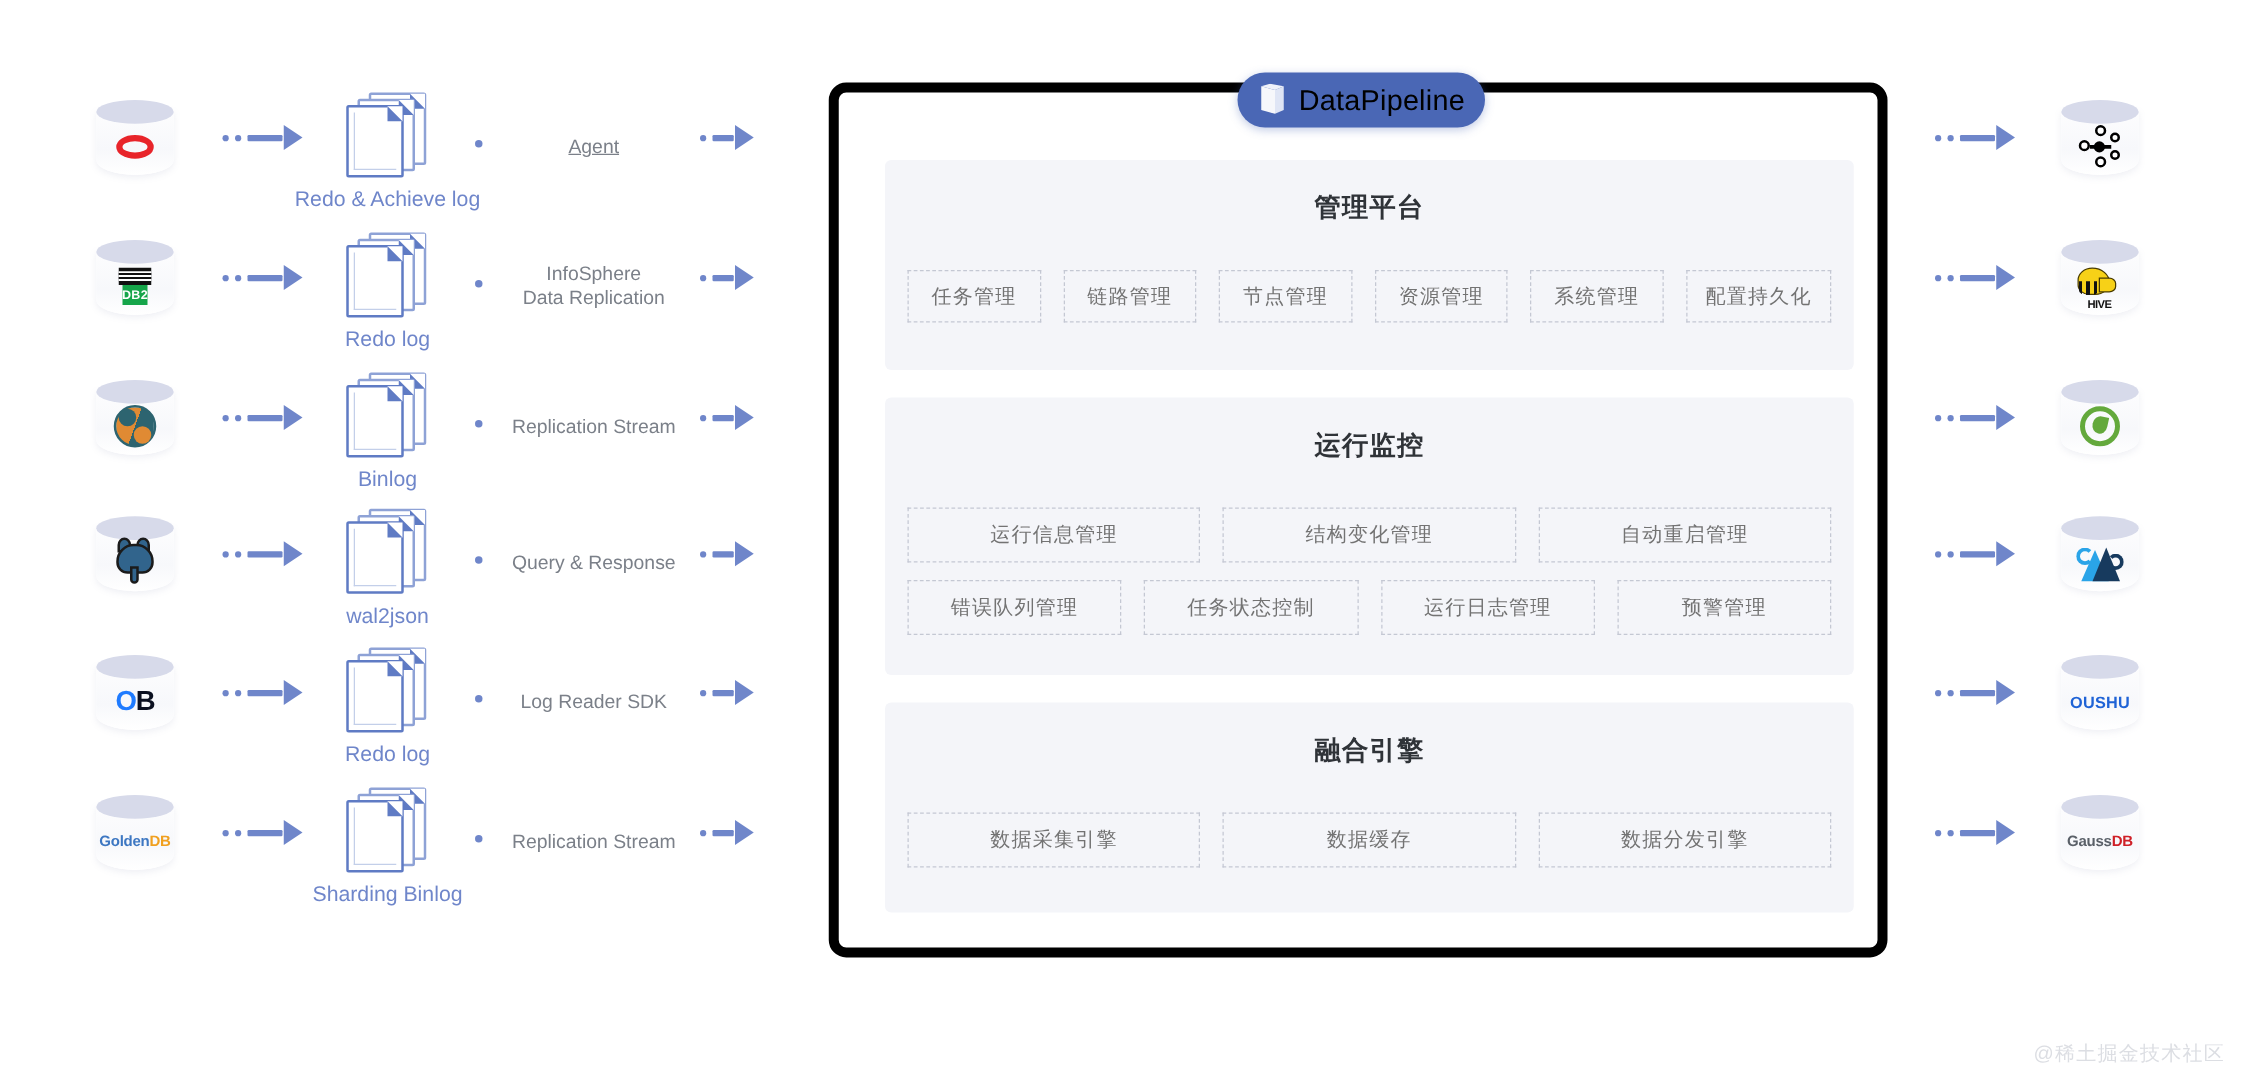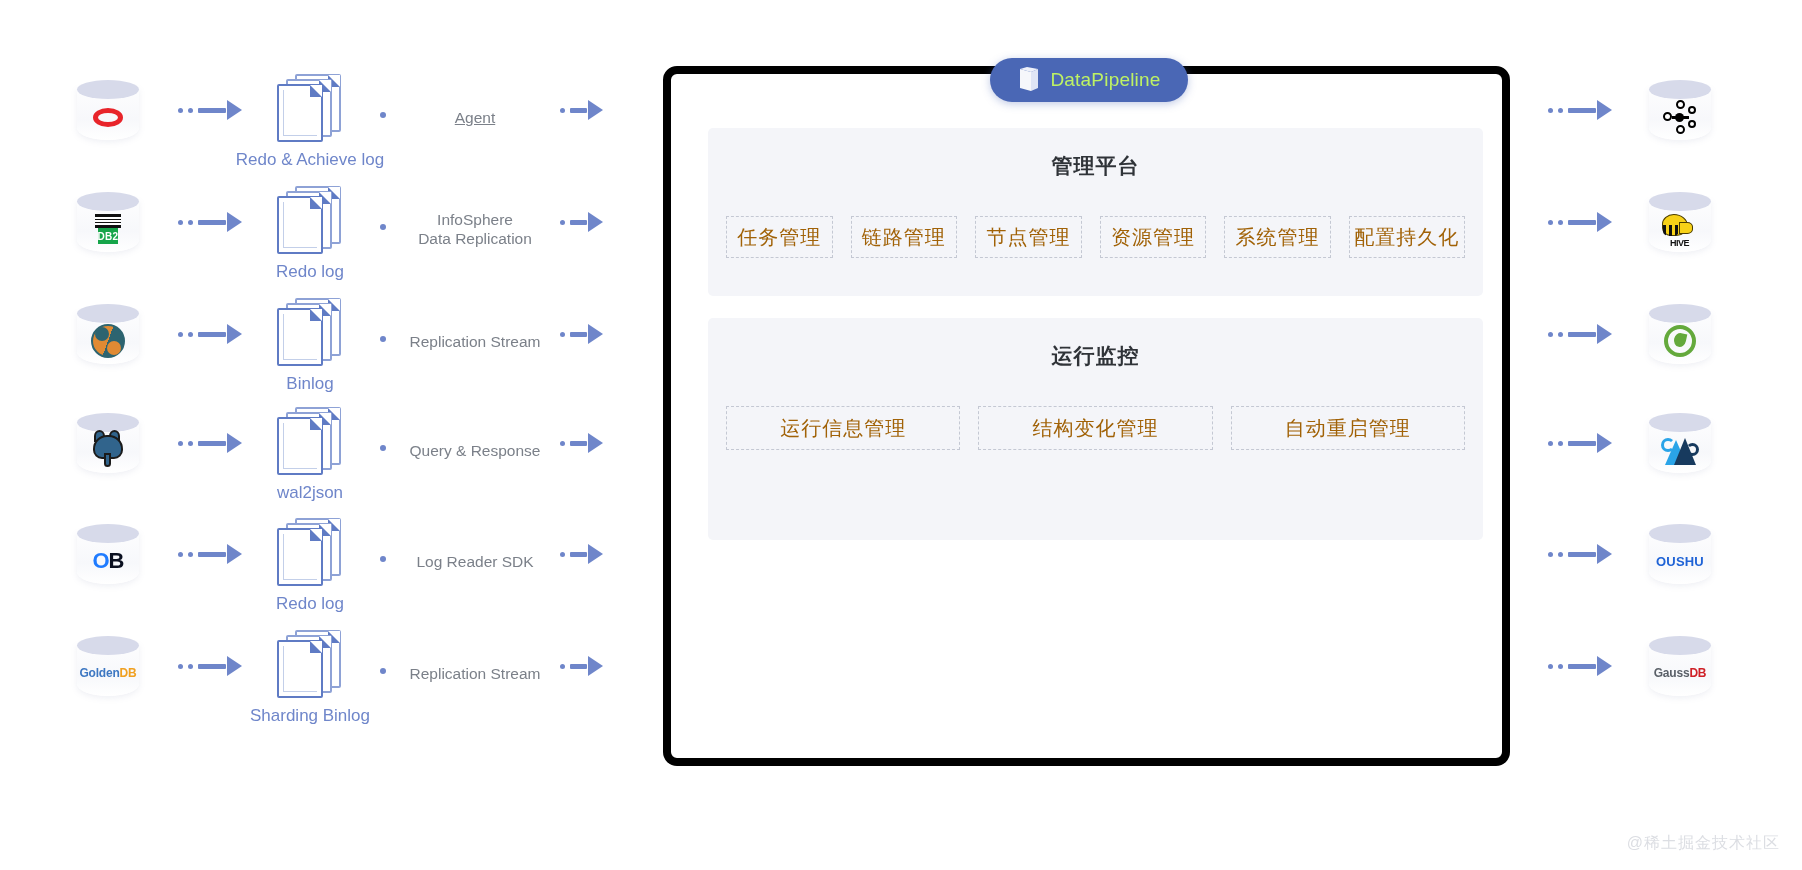--- a/index.html
+++ b/index.html
@@ -161,36 +161,36 @@
   .panel {
     position:absolute; left:663px; top:66px; width:847px; height:troubles;
     border:8px solid #000000; border-radius:14px; background:#fff;
   }
   .badge {
     position:absolute; left:990px; top:58px;
     width:198px; height:44px; border-radius:22px;
     background:#4a67b5; display:flex; align-items:center; justify-content:center;
     gap:9px; box-shadow:0 2px 8px rgba(74,103,181,.35);
   }
-  .badge .txt { color:#bef264; font-size:19px; letter-spacing:.2px; }
+  .badge .txt { color:#000000; font-size:23px; letter-spacing:.2px; }
   .badge svg { display:block; }
 
   .section {
     position:absolute; left:37px; width:775px;
     background:#f4f5f9; border-radius:5px;
   }
   .sec-title {
     text-align:center; font-size:21px; font-weight:700; color:#2f3338;
     letter-spacing:1px;
   }
   .chip-row { display:flex; justify-content:center; }
   .chip {
     border:1px dashed #c4c8d3; background:transparent;
     display:flex; align-items:center; justify-content:center;
-    color:#a16207; font-size:20px; letter-spacing:1px; white-space:nowrap;
+    color:#737373; font-size:16px; letter-spacing:1px; white-space:nowrap;
   }
 
   .watermark {
     position:absolute; right:22px; bottom:16px;
     color:#dcdee3; font-size:16px; letter-spacing:1px;
   }
 </style>
 </head>
 <body>
 
@@ -208,20 +208,34 @@
           <div class="chip" style="height: 42px; width: 120px;">配置持久化</div>
         </div>
       </div>
       <div class="section" style="top: 244px; height: 222px;">
         <div class="sec-title" style="margin-top: 24px;">运行监控</div>
         <div class="chip-row" style="position: absolute; left: 18px; right: 18px; top: 88px; gap: 18px;">
           <div class="chip" style="height: 44px; flex: 1 1 0%; text-align: right;">运行信息管理</div>
           <div class="chip" style="height: 44px; flex: 1 1 0%;">结构变化管理</div>
           <div class="chip" style="height: 44px; flex: 1 1 0%;">自动重启管理</div>
         </div>
+        <div class="chip-row" style="position: absolute; left: 18px; right: 18px; top: 146px; gap: 18px;">
+          <div class="chip" style="height: 44px; flex: 1 1 0%;">错误队列管理</div>
+          <div class="chip" style="height: 44px; flex: 1 1 0%;">任务状态控制</div>
+          <div class="chip" style="height: 44px; flex: 1 1 0%;">运行日志管理</div>
+          <div class="chip" style="height: 44px; flex: 1 1 0%;">预警管理</div>
+        </div>
+      </div>
+      <div class="section" style="top: 488px; height: 168px;">
+        <div class="sec-title" style="margin-top: 24px;">融合引擎</div>
+        <div class="chip-row" style="position: absolute; left: 18px; right: 18px; top: 88px; gap: 18px;">
+          <div class="chip" style="height: 44px; flex: 1 1 0%;">数据采集引擎</div>
+          <div class="chip" style="height: 44px; flex: 1 1 0%;">数据缓存</div>
+          <div class="chip" style="height: 44px; flex: 1 1 0%;">数据分发引擎</div>
+        </div>
       </div>
     </div>
 
   <div class="badge">
     <span>
       <svg width="24" height="26" viewBox="0 0 24 26">
         <path d="M3 2 L14 5 L14 24 L3 21 Z" fill="#fff" opacity=".95"></path>
         <path d="M14 5 L21 2 L21 21 L14 24 Z" fill="#dfe5f5"></path>
         <path d="M3 2 L10 0 L21 2 L14 5 Z" fill="#eef1fa"></path>
       </svg>

